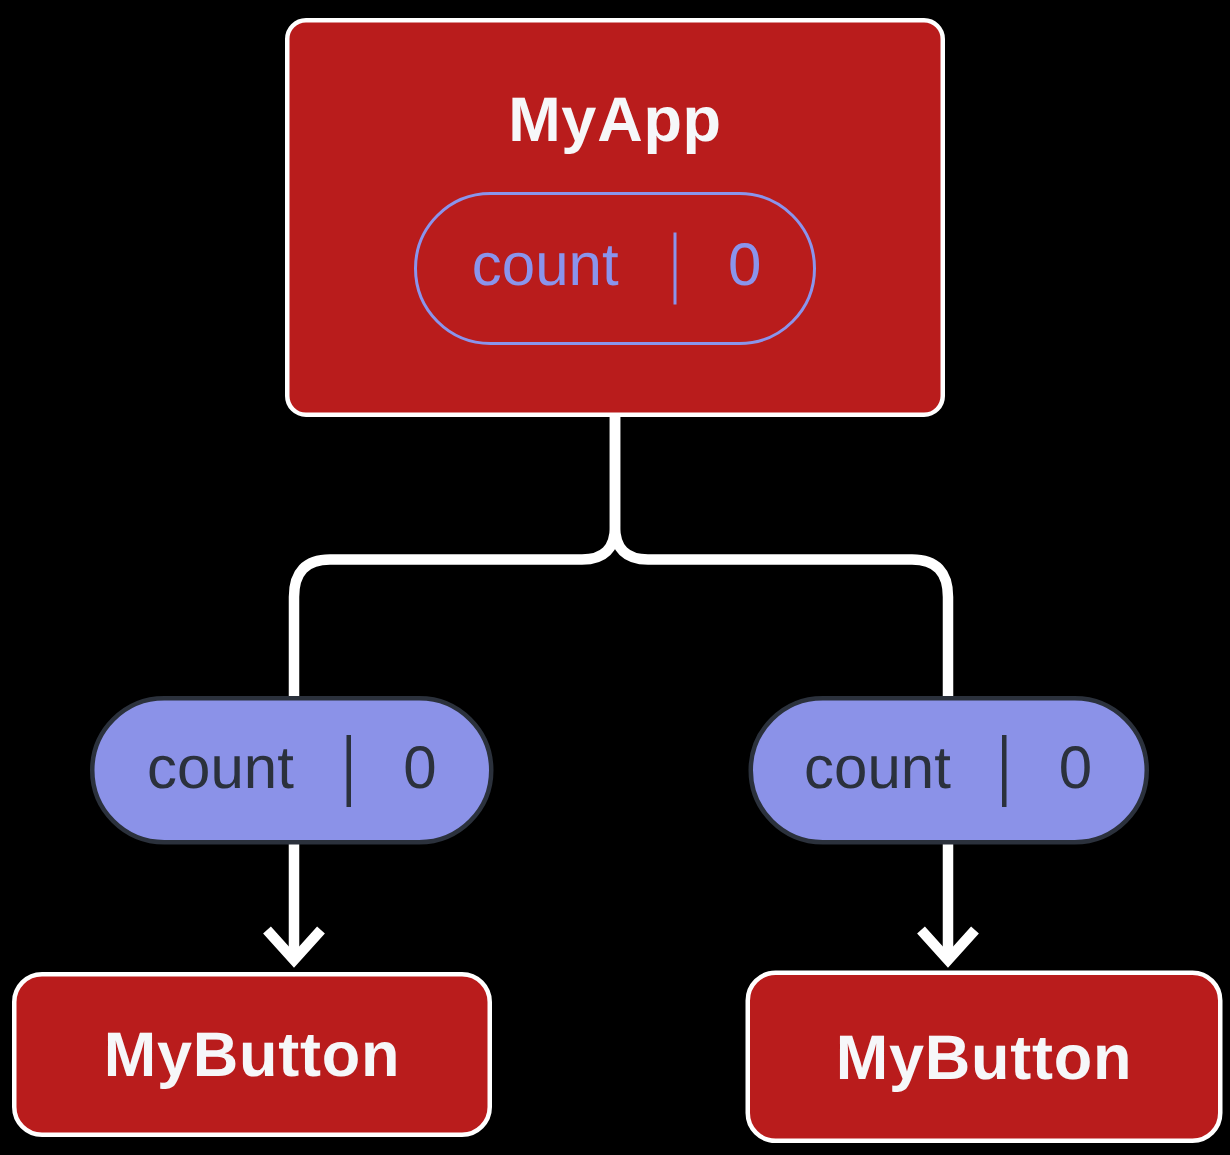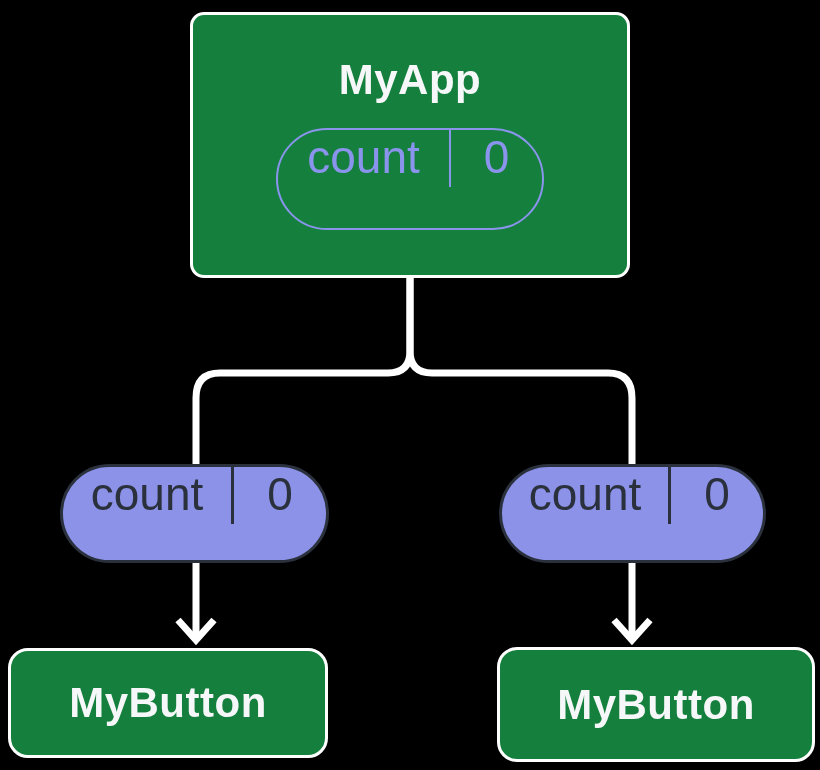--- a/index.html
+++ b/index.html
@@ -24,21 +24,21 @@
   .conn {
     fill: none;
     stroke: #ffffff;
     stroke-width: 7;
     stroke-linecap: butt;
     stroke-linejoin: miter;
   }
   .node {
     position: absolute;
     box-sizing: border-box;
-    background: #15803d;
+    background: #b91c1c;
     border: 3px solid #ffffff;
     z-index: 2;
   }
   .node-root {
     left: 190px;
     top: 12px;
     width: 440px;
     height: 266px;
     border-radius: 14px;
   }
@@ -61,23 +61,23 @@
     position: absolute;
     left: 0;
     top: 44px;
     width: 100%;
     line-height: 1;
   }
   .pill {
     position: absolute;
     box-sizing: border-box;
     display: flex;
-    align-items: flex-start;
+    align-items: center;
     z-index: 3;
-    font-size: 46px;
+    font-size: 40px;
     font-weight: 400;
   }
   .pill-name, .pill-value {
     display: flex;
     align-items: center;
     justify-content: center;
     padding-bottom: 3px;
   }
   .pill-name { flex: 1 1 auto; }
   .pill-outline {

